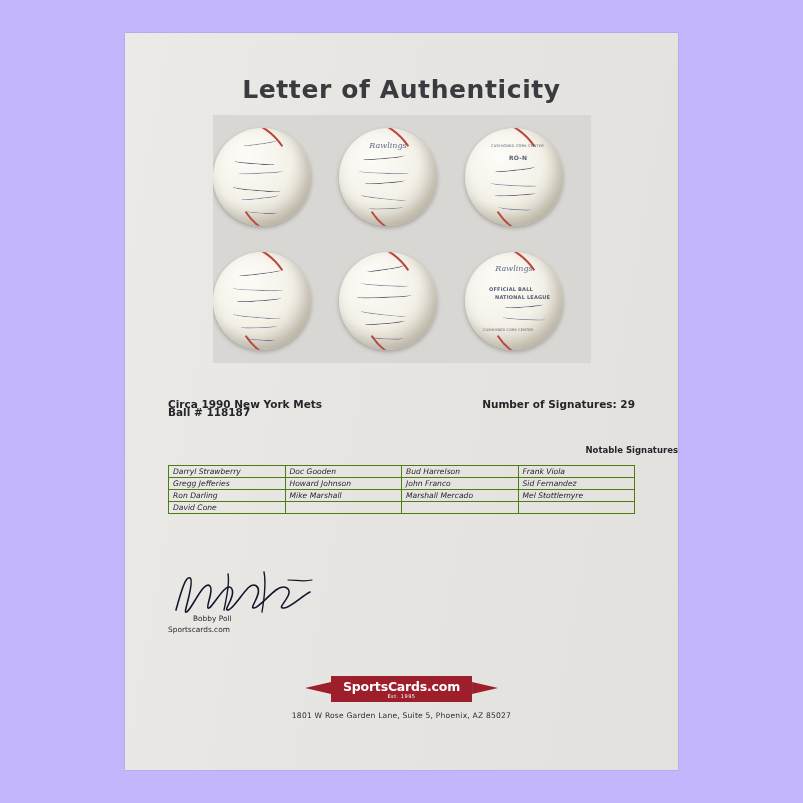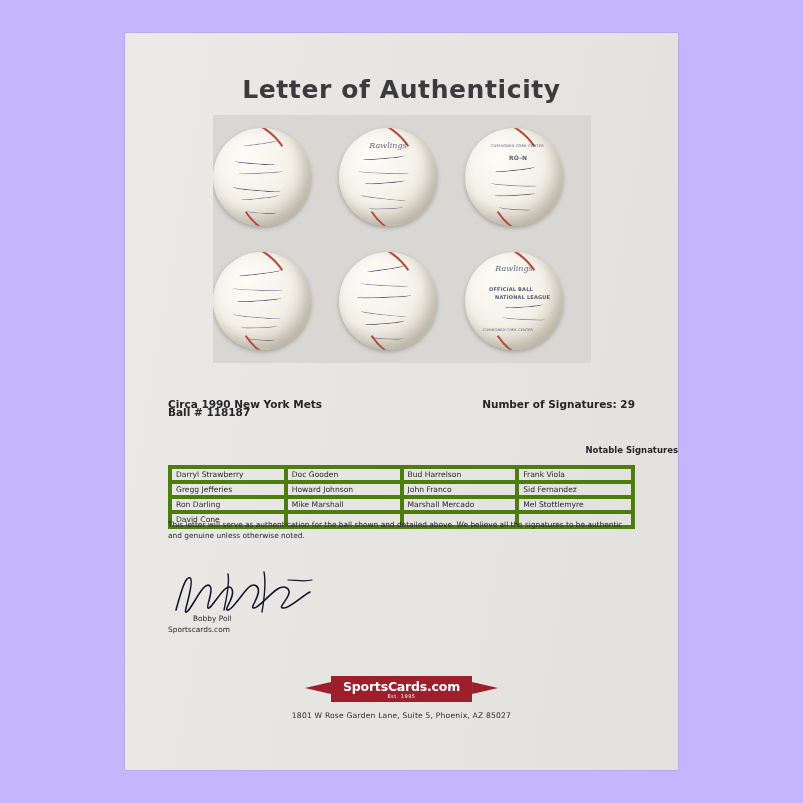--- a/index.html
+++ b/index.html
@@ -157,25 +157,26 @@
     position: absolute;
     left: 43px;
     top: 432px;
     width: 467px;
     border-collapse: collapse;
     font-family: "DejaVu Sans", sans-serif;
     font-size: 7.6px;
     color: #1f1f23;
   }
   table.sig-table td {
-    border: 4px solid #4d7c0f;
+    border: 1px solid #4d7c0f;
     height: 11px;
     padding: 0 4px;
     width: 25%;
     line-height: 11px;
+    font-style: italic;
   }
   .disclaimer {
     position: absolute;
     left: 43px;
     width: 470px;
     top: 487px;
     font-family: "DejaVu Sans", sans-serif;
     font-size: 7.4px;
     line-height: 10.5px;
     color: #26262a;
@@ -374,21 +375,20 @@
         </tr>
         <tr>
           <td>David Cone</td>
           <td></td>
           <td></td>
           <td></td>
         </tr>
       </tbody>
     </table>
 
-    <div class="disclaimer">This letter will serve as authentication for the ball shown and detailed above. We believe all the signatures to be authentic and genuine unless otherwise noted.</div>
 
     <div class="sig-area">
       <svg class="sig-svg" width="220" height="60" viewBox="0 0 220 60">
         <path d="M8,44 C14,22 18,10 22,12 C26,14 20,34 18,42 C16,50 20,46 26,36 C32,26 38,16 42,20 C46,24 38,40 40,42 C42,44 50,30 56,24 C62,18 66,22 64,30 C62,38 56,44 60,44 C64,44 74,28 80,22 C86,16 92,20 90,28 C88,36 82,42 86,42 C90,42 100,30 108,24 C116,18 124,22 120,30 C116,38 110,42 116,42 C122,42 134,30 142,26" fill="none" stroke="#14142b" stroke-width="1.6" stroke-linecap="round"></path>
         <path d="M60,8 C62,18 58,34 56,44" fill="none" stroke="#14142b" stroke-width="1.4" stroke-linecap="round"></path>
         <path d="M96,6 C98,16 96,34 94,46" fill="none" stroke="#14142b" stroke-width="1.4" stroke-linecap="round"></path>
         <path d="M120,14 C128,14 136,16 144,14" fill="none" stroke="#14142b" stroke-width="1.2" stroke-linecap="round"></path>
       </svg>
       <div class="sig-name">Bobby Poll</div>
       <div class="sig-site">Sportscards.com</div>

